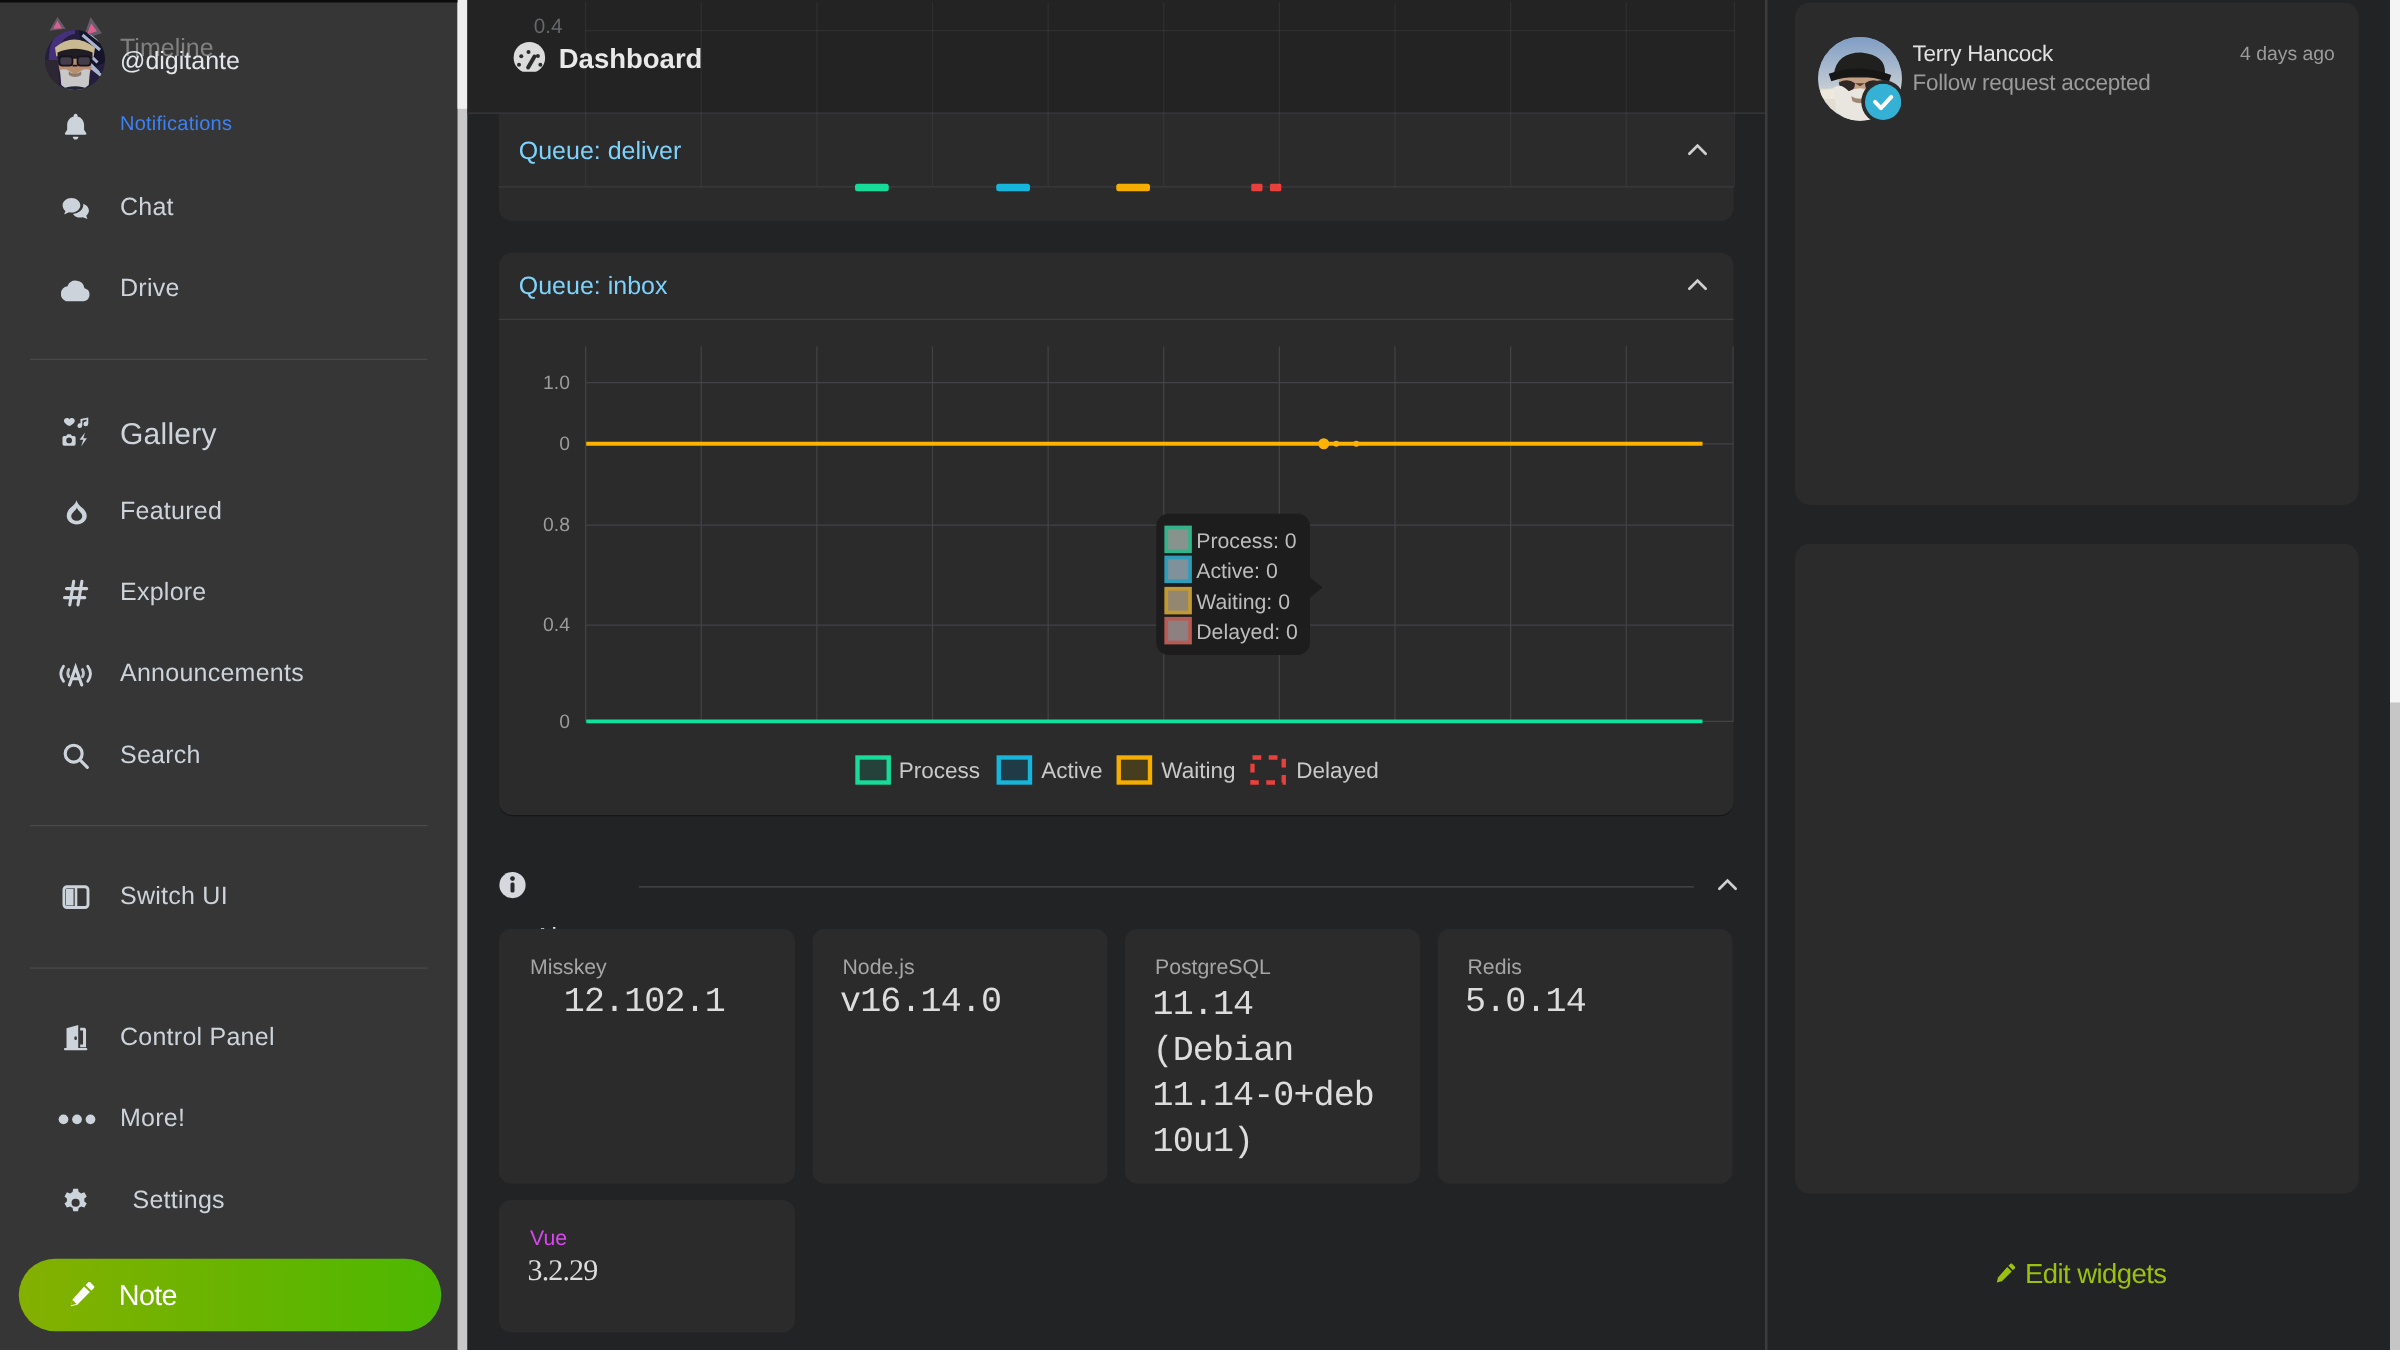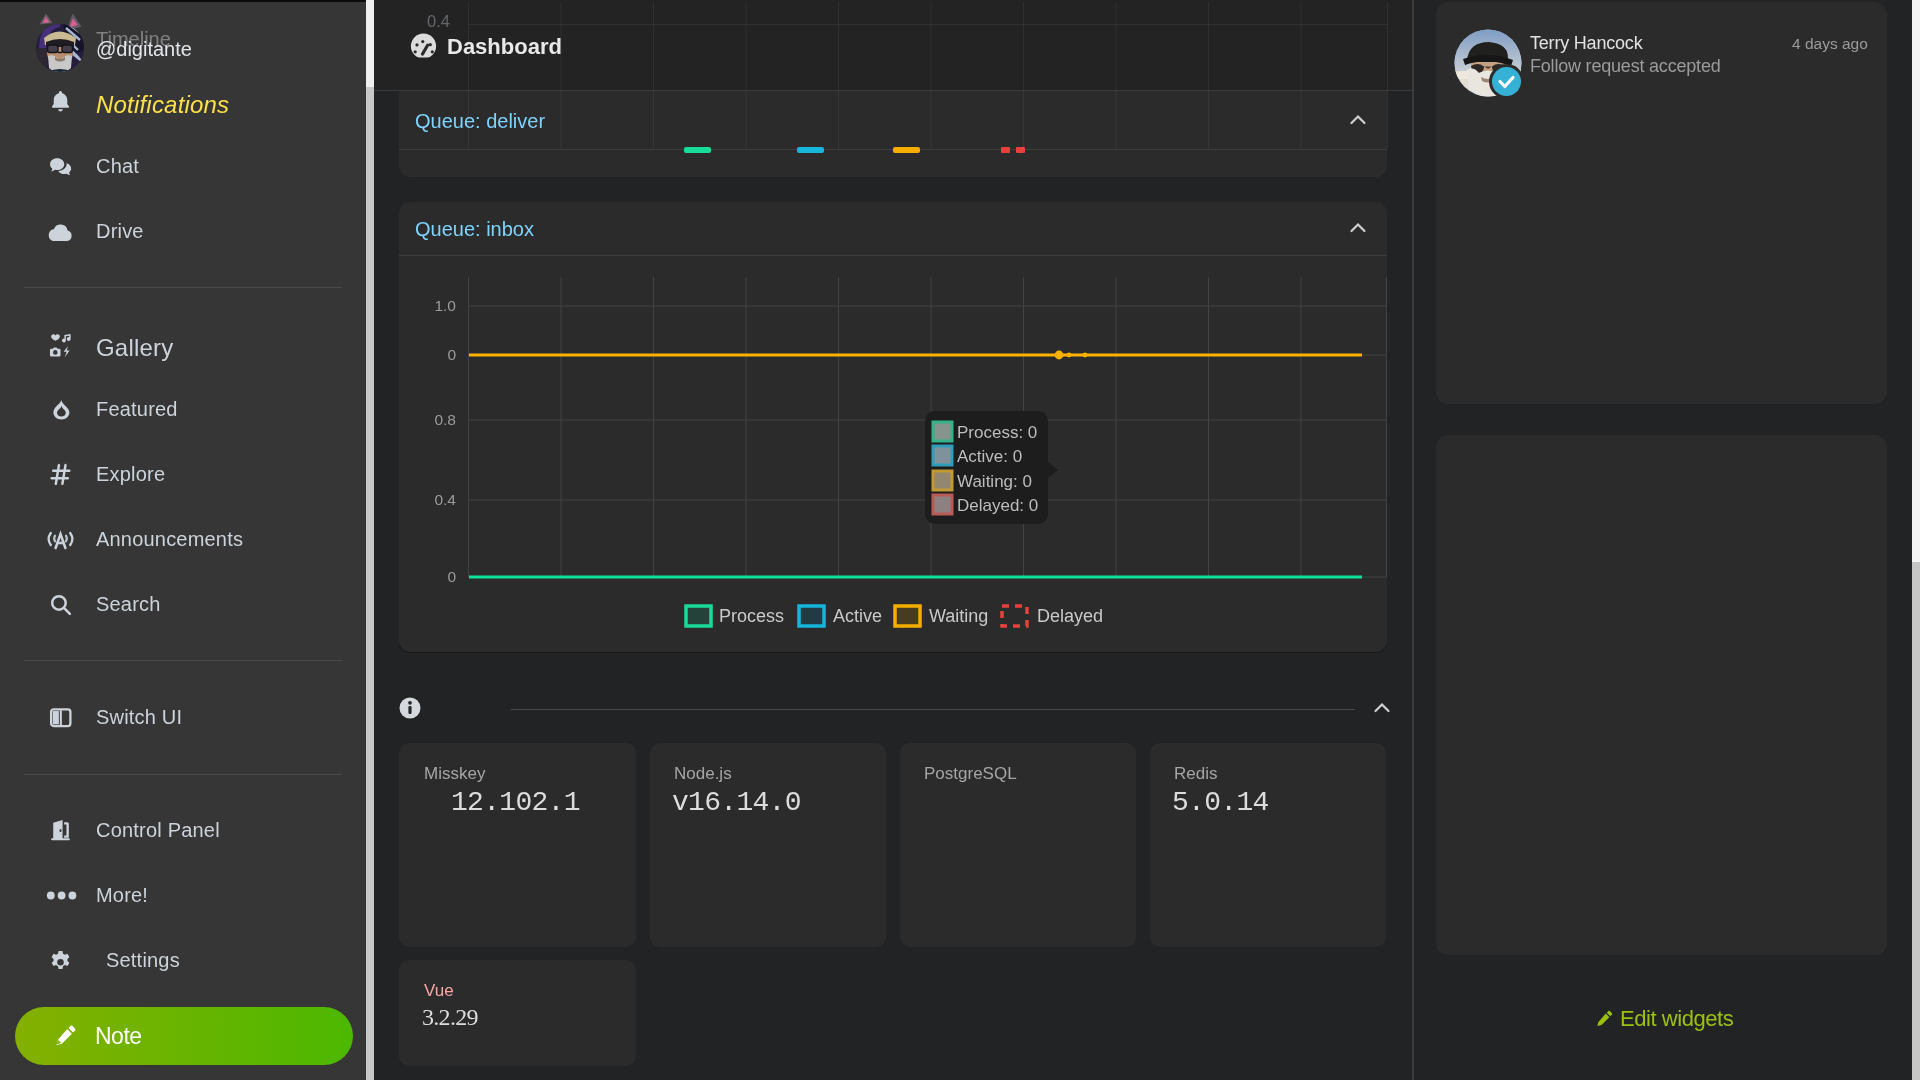--- a/index.html
+++ b/index.html
@@ -43,21 +43,21 @@
     </g>
   </svg>
 
   <div class="abs" style="left:96px;top:28px;font-size:20px;color:#8e8e8e;opacity:.85;">Timeline</div>
   <div class="abs" style="left:96px;top:38px;font-size:20px;color:#e3e7eb;">@digitante</div>
 
   <svg class="abs" style="left:48px;top:89px" width="25" height="25" viewBox="0 0 24 24" fill="#ccd3da">
     <path d="M12 2c.8 0 1.5.7 1.5 1.5v.6c2.9.7 5 3.3 5 6.4v3.8l1.7 2.6c.3.5-.1 1.1-.7 1.1H4.5c-.6 0-1-.6-.7-1.1L5.5 14.3V10.5c0-3.1 2.1-5.7 5-6.4v-.6C10.5 2.7 11.2 2 12 2z"></path>
     <path d="M9.8 19.5h4.4c0 1.2-1 2.2-2.2 2.2s-2.2-1-2.2-2.2z"></path>
   </svg>
-  <div class="abs" style="left:96px;top:91px;font-size:24px;letter-spacing:.2px;color:#fde047;font-style:italic;">Notifications</div>
+  <div class="abs" style="left:96px;top:91px;font-size:16px;letter-spacing:.2px;color:#3b82f6;">Notifications</div>
 
   <svg class="abs" style="left:48px;top:155px" width="25" height="25" viewBox="0 0 24 24" fill="#ccd3da">
     <path d="M8.8 3.2c3.8 0 6.8 2.5 6.8 5.6s-3 5.6-6.8 5.6c-.7 0-1.3-.1-1.9-.2L3.2 16l1-2.8C2.9 12.2 2 10.8 2 8.8c0-3.1 3-5.6 6.8-5.6z"></path>
     <path d="M16.9 7.6c3 .4 5.3 2.6 5.3 5.3 0 1.5-.8 2.9-2 3.9l.9 2.6-3.6-1.3c-.6.1-1.2.2-1.9.2-2.4 0-4.6-1.1-5.7-2.8 4.5-.3 8-3.2 8-7 0-.3 0-.6-.1-.9z"></path>
   </svg>
   <div class="abs" style="left:96px;top:155px;font-size:20px;letter-spacing:.2px;color:#ccd3da;">Chat</div>
 
   <svg class="abs" style="left:46px;top:219px" width="28" height="25" viewBox="0 0 28 24" fill="#ccd3da">
     <path d="M6.8 21.5 L21 21.5 A 5.3 5.3 0 0 0 21.6 11.1 A 7.1 7.1 0 0 0 8 9.4 A 6.3 6.3 0 0 0 6.8 21.5 Z"></path>
   </svg>
@@ -268,25 +268,26 @@
   <div class="panel" style="left:1150px;top:743px;width:236px;height:204px;border-radius:10px;"></div>
   <div class="panel" style="left:399px;top:960px;width:237px;height:106px;border-radius:10px;"></div>
 
   <div class="abs" style="left:424px;top:764px;font-size:17px;color:#a5a5a5;">Misskey</div>
   <div class="abs" style="left:422px;top:787px;font-size:28px;letter-spacing:-.7px;color:#dcdcdc;font-family:'Liberation Mono',monospace;margin-left:29px;">12.102.1</div>
 
   <div class="abs" style="left:674px;top:764px;font-size:17px;color:#a5a5a5;">Node.js</div>
   <div class="abs" style="left:672px;top:787px;font-size:28px;letter-spacing:-.7px;color:#dcdcdc;font-family:'Liberation Mono',monospace;">v16.14.0</div>
 
   <div class="abs" style="left:924px;top:764px;font-size:17px;color:#a5a5a5;">PostgreSQL</div>
+  <div class="abs" style="left:922px;top:787px;font-size:28px;letter-spacing:-.7px;color:#dcdcdc;font-family:'Liberation Mono',monospace;line-height:36.5px;">11.14<br>(Debian<br>11.14-0+deb<br>10u1)</div>
 
   <div class="abs" style="left:1174px;top:764px;font-size:17px;color:#a5a5a5;">Redis</div>
   <div class="abs" style="left:1172px;top:787px;font-size:28px;letter-spacing:-.7px;color:#dcdcdc;font-family:'Liberation Mono',monospace;text-align:right;">5.0.14</div>
 
-  <div class="abs" style="left:424px;top:981px;font-size:17px;color:#fca5a5;">Vue</div>
+  <div class="abs" style="left:424px;top:981px;font-size:17px;color:#d946ef;">Vue</div>
   <div class="abs" style="left:422px;top:1004px;font-size:24px;letter-spacing:-.7px;color:#dcdcdc;font-family:Liberation Serif, serif;">3.2.29</div>
 
   <div class="abs" style="left:1412px;top:0;width:2px;height:1080px;background:#3c3c3d;"></div>
 
   <div class="panel" style="left:1436px;top:2px;width:451px;height:402px;border-radius:12px;"></div>
 
   <svg class="abs" style="left:1454px;top:29px" width="68" height="68" viewBox="0 0 68 68">
     <clipPath id="tclip">
         <circle cx="34" cy="34" r="33.5"></circle>
       </clipPath>

